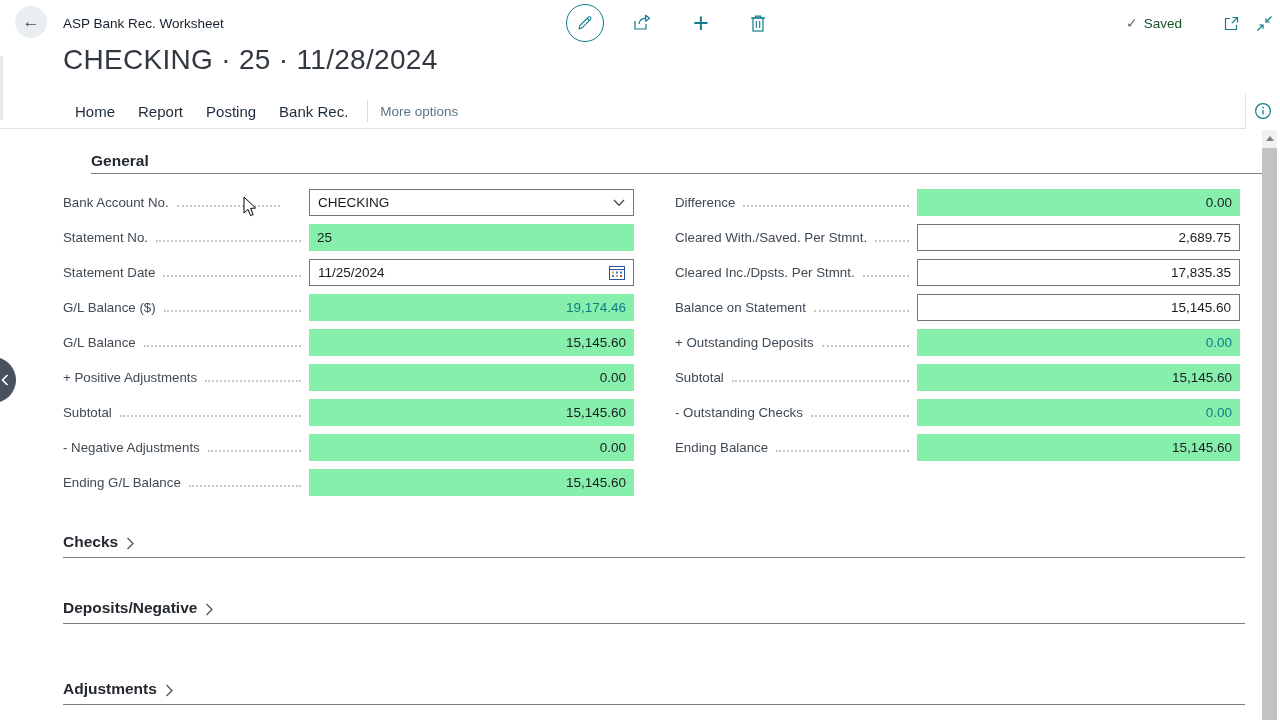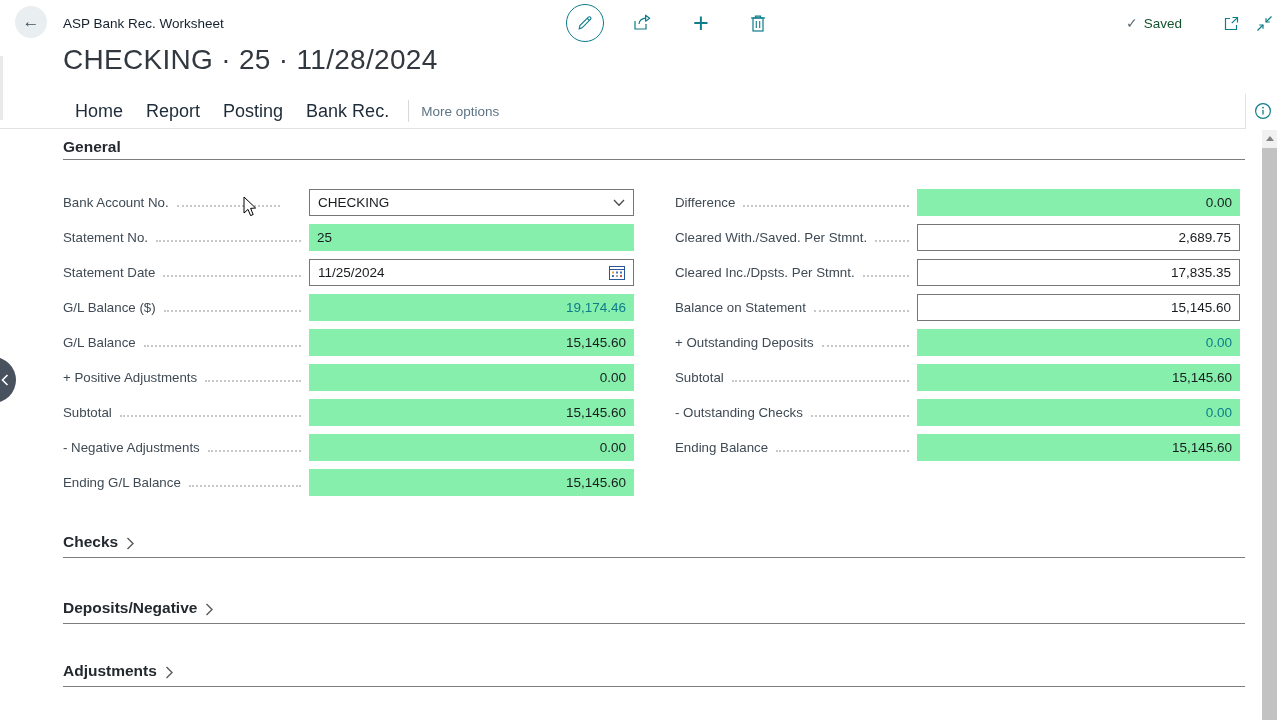--- a/index.html
+++ b/index.html
@@ -28,30 +28,30 @@
   .saved-text{color:#14532d;font-size:13.5px;}
   .winopen-btn{left:1221px;top:13px;width:20px;height:20px;}
   .collapse-btn{left:1254px;top:13px;width:20px;height:20px;}
   
   .page-title{position:absolute;left:63px;top:44px;font-size:28px;font-weight:300;
     color:#31383f;letter-spacing:0.3px;}
   
   .menubar{position:absolute;left:0;top:94px;width:1245px;height:35px;box-sizing:border-box;
     border-bottom:1px solid #e2e2e2;display:flex;align-items:center;padding-left:75px;}
   .menu-items{display:flex;align-items:center;gap:23px;}
-  .menu-item{font-size:18px;color:#1e2b38;cursor:pointer;white-space:nowrap;}
+  .menu-item{font-size:15px;color:#1e2b38;cursor:pointer;white-space:nowrap;}
   .menu-divider{width:1px;height:22px;background:#d8d8d8;margin:0 12px 0 19px;}
   .more-options{font-size:13.5px;color:#5d7485;cursor:pointer;}
   .menubar-vdiv{position:absolute;left:1245px;top:94px;width:1px;height:35px;background:#e2e2e2;}
   .info-btn{position:absolute;left:1254px;top:102px;width:18px;height:18px;cursor:pointer;}
   
   .section-hd{position:absolute;left:63px;width:1182px;box-sizing:border-box;
     border-bottom:1px solid #7d7d7d;display:flex;align-items:center;cursor:default;}
   .section-hd .ttl{font-size:15.5px;font-weight:700;color:#23292f;}
-  .general-hd{top:134px;height:26px;}
+  .general-hd{top:148px;height:26px;margin-left:28px;}
   .collapsible{cursor:pointer;}
   .chev-right{margin-left:8px;margin-top:2px;}
   
   .col{position:absolute;top:189px;}
   .col-left{left:63px;width:571px;}
   .col-right{left:675px;width:565px;}
   .field-row{display:flex;align-items:center;height:27px;margin-bottom:8px;}
   .field-label{font-size:13.3px;color:#3f4a54;white-space:nowrap;flex:0 0 auto;}
   .leader{flex:1 1 auto;border-bottom:2px dotted #c7c7c7;height:1px;margin:0 8px;
     transform:translateY(3px);min-width:8px;}
@@ -328,21 +328,21 @@
       </span>
     </div>
     <div class="section-hd collapsible" style="top: 593px; height: 31px;">
       <span class="ttl">Deposits/Negative</span>
       <span class="chev-right">
         <svg width="9" height="13" viewBox="0 0 9 13">
           <polyline points="1.5,1 7,6.5 1.5,12" fill="none" stroke="#5a5a5a" stroke-width="1.4"></polyline>
         </svg>
       </span>
     </div>
-    <div class="section-hd collapsible" style="top: 656px; height: 31px;">
+    <div class="section-hd collapsible" style="top: 674px; height: 31px;">
       <span class="ttl">Adjustments</span>
       <span class="chev-right">
         <svg width="9" height="13" viewBox="0 0 9 13">
           <polyline points="1.5,1 7,6.5 1.5,12" fill="none" stroke="#5a5a5a" stroke-width="1.4"></polyline>
         </svg>
       </span>
     </div>
   </div>
 
 <div class="scrollbar">

